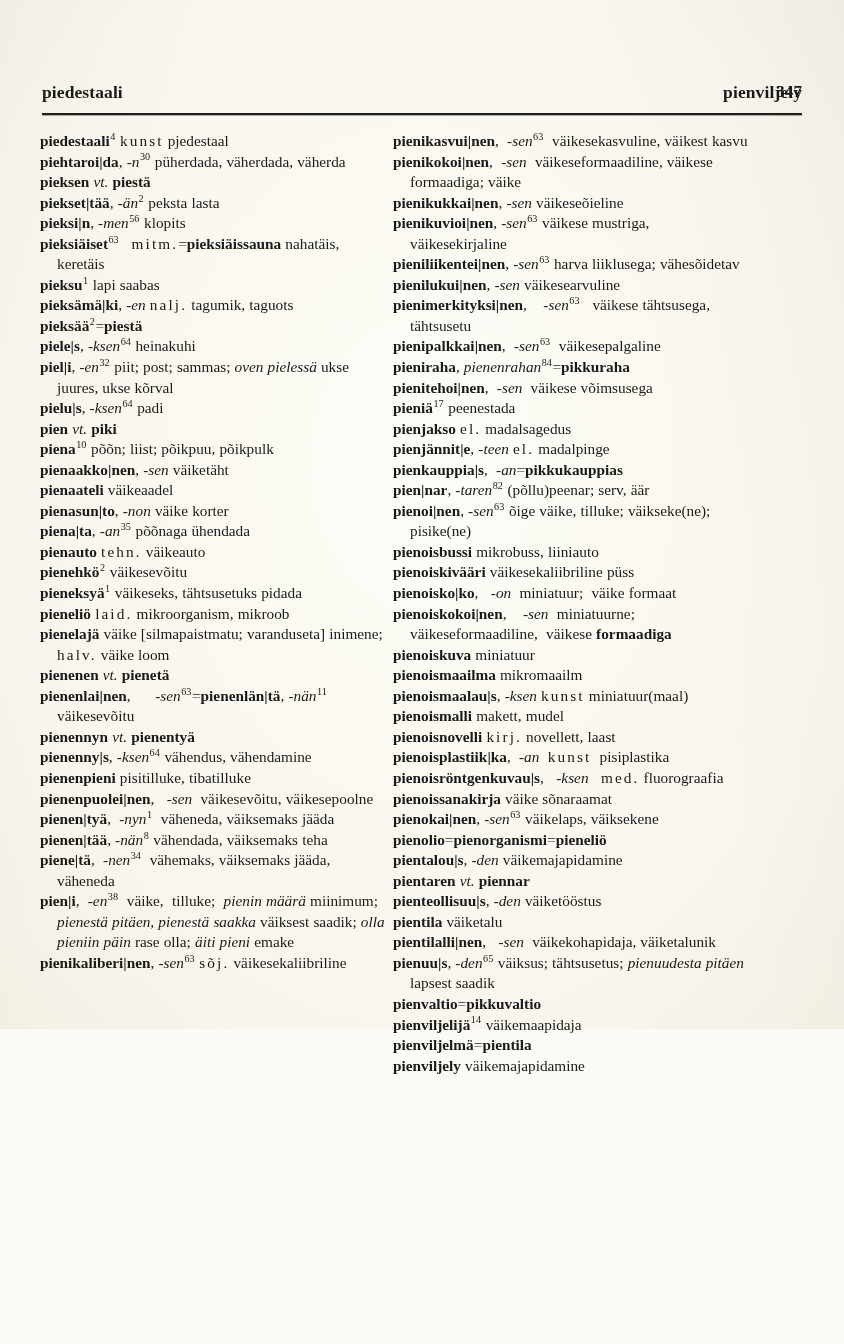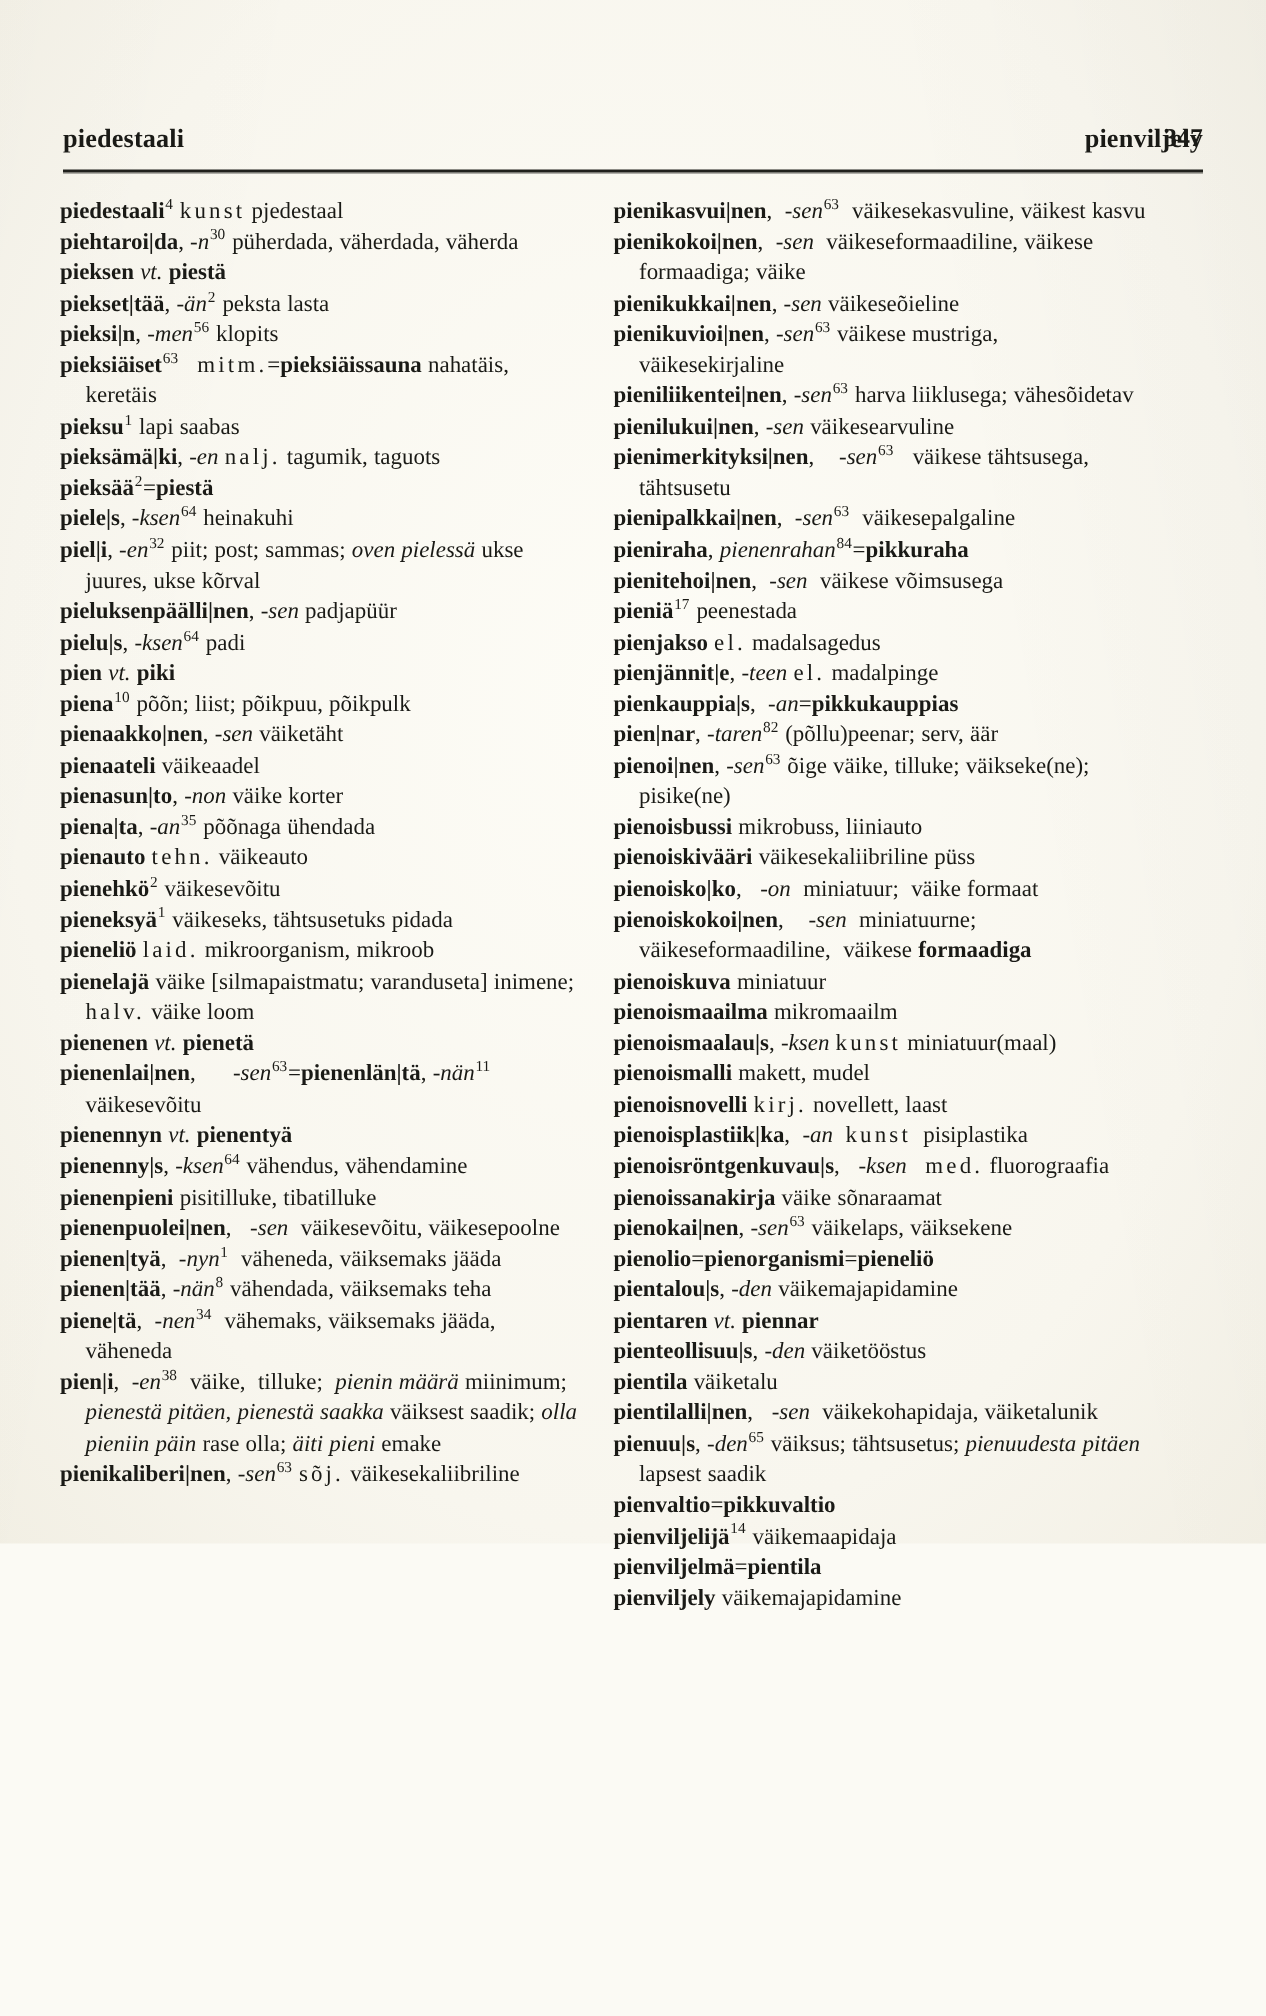--- a/index.html
+++ b/index.html
@@ -61,21 +61,21 @@
     background:rgba(40,40,36,.35);
   }
 
   
   .cols {
     position: absolute;
     left: 40px;
     right: 38px;
     top: 131px;
     display: flex;
-    gap: 22px;
+    gap: 6px;
   }
   .col {
     width: 347px;
     font-size: 15.3px;
     line-height: 20.55px;
   }
   .col.right { width: 357px; }
 
   .entry {
     margin: 0;
@@ -129,21 +129,20 @@
         <p class="entry"><b>piehtaroi<span class="bar">|</span>da</b>, <i>-n</i><span class="sup">30</span> püherdada, väherdada, väherda</p>
         <p class="entry"><b>pieksen</b> <i>vt.</i> <b>piestä</b></p>
         <p class="entry"><b>piekset<span class="bar">|</span>tää</b>, <i>-än</i><span class="sup">2</span> peksta lasta</p>
         <p class="entry"><b>pieksi<span class="bar">|</span>n</b>, <i>-men</i><span class="sup">56</span> klopits</p>
         <p class="entry"><b>pieksiäiset</b><span class="sup">63</span> &nbsp;&nbsp;<span class="abbr">mitm.</span>=<b>pieksiäissauna</b> nahatäis, keretäis</p>
         <p class="entry"><b>pieksu</b><span class="sup">1</span> lapi saabas</p>
         <p class="entry"><b>pieksämä<span class="bar">|</span>ki</b>, <i>-en</i> <span class="abbr">nalj.</span> tagumik, taguots</p>
         <p class="entry"><b>pieksää</b><span class="sup">2</span>=<b>piestä</b></p>
         <p class="entry"><b>piele<span class="bar">|</span>s</b>, <i>-ksen</i><span class="sup">64</span> heinakuhi</p>
         <p class="entry"><b>piel<span class="bar">|</span>i</b>, <i>-en</i><span class="sup">32</span> piit; post; sammas; <i>oven pielessä</i> ukse juures, ukse kõrval</p>
-        <p class="entry"><b>pieluksenpäälli<span class="bar">|</span>nen</b>, <i>-sen</i> padjapüür</p>
         <p class="entry"><b>pielu<span class="bar">|</span>s</b>, <i>-ksen</i><span class="sup">64</span> padi</p>
         <p class="entry"><b>pien</b> <i>vt.</i> <b>piki</b></p>
         <p class="entry"><b>piena</b><span class="sup">10</span> põõn; liist; põikpuu, põikpulk</p>
         <p class="entry"><b>pienaakko<span class="bar">|</span>nen</b>, <i>-sen</i> väiketäht</p>
         <p class="entry"><b>pienaateli</b> väikeaadel</p>
         <p class="entry"><b>pienasun<span class="bar">|</span>to</b>, <i>-non</i> väike korter</p>
         <p class="entry"><b>piena<span class="bar">|</span>ta</b>, <i>-an</i><span class="sup">35</span> põõnaga ühendada</p>
         <p class="entry"><b>pienauto</b> <span class="abbr">tehn.</span> väikeauto</p>
         <p class="entry"><b>pienehkö</b><span class="sup">2</span> väikesevõitu</p>
         <p class="entry"><b>pieneksyä</b><span class="sup">1</span> väikeseks, tähtsusetuks pidada</p>

